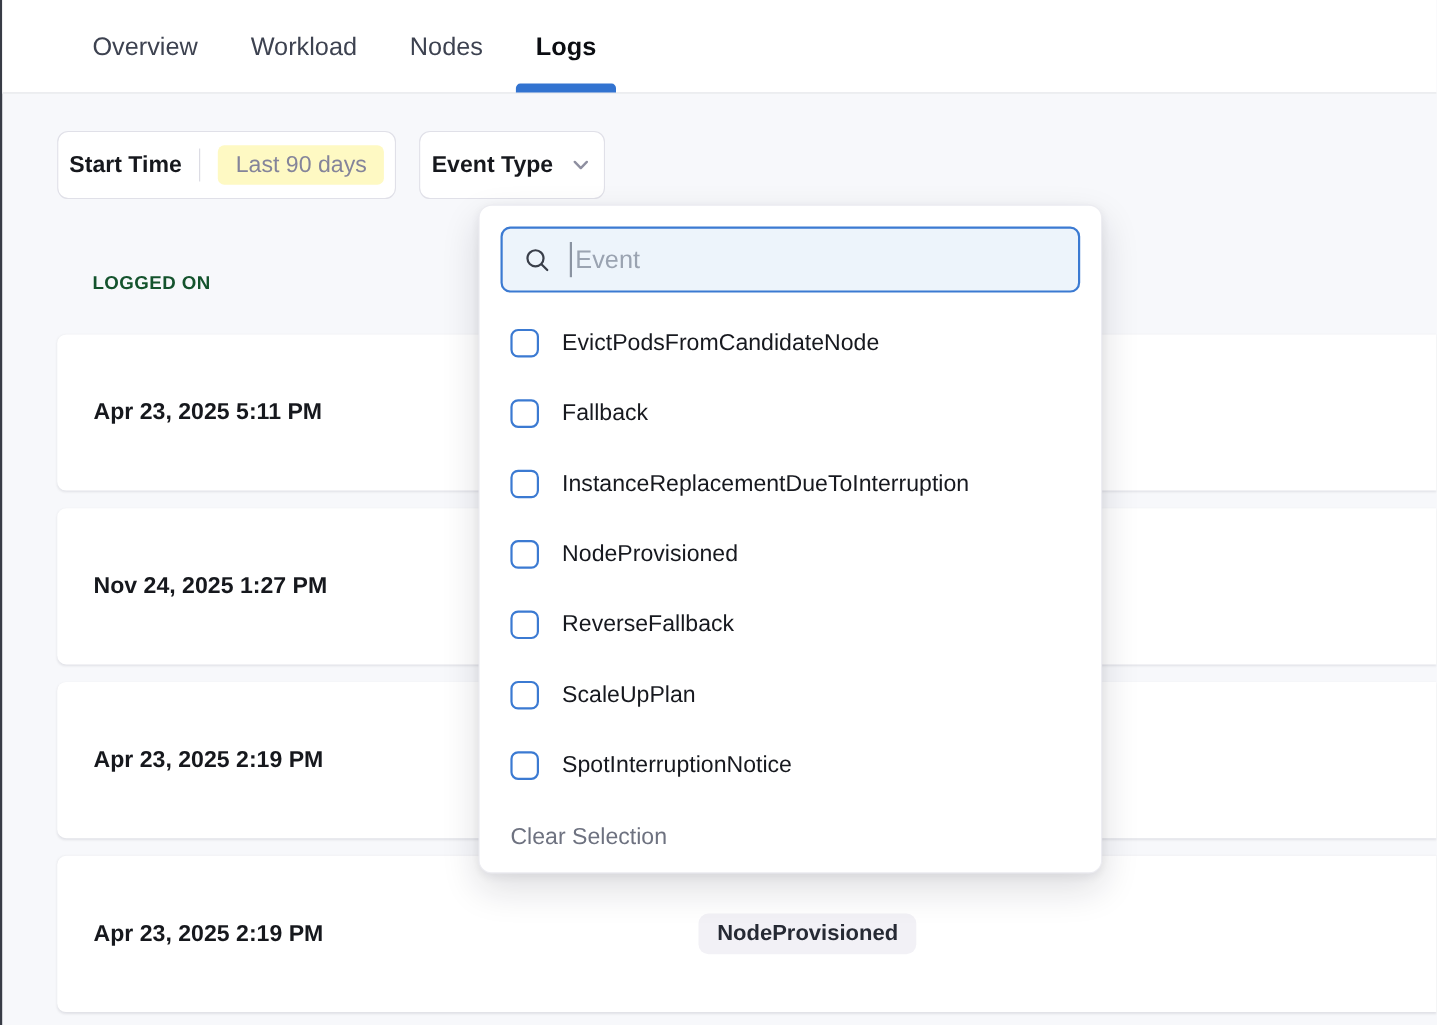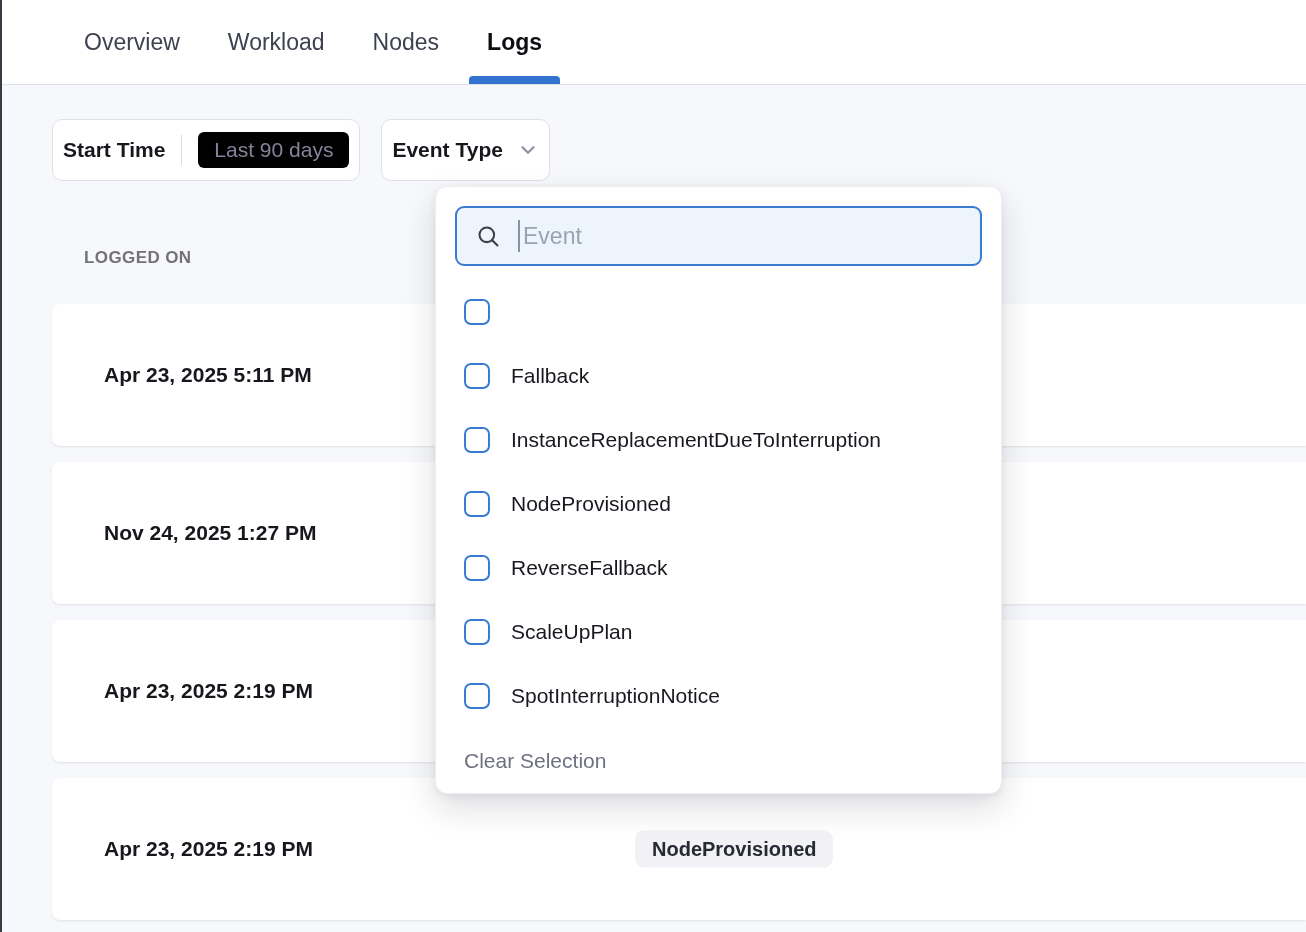--- a/index.html
+++ b/index.html
@@ -52,49 +52,49 @@
     border: 1px solid #e0e0e8;
     border-radius: 10px;
     display: flex; align-items: center;
     padding: 0 10px;
     cursor: pointer;
     text-align: right;
   }
   .filter-label { font-size: 21px; font-weight: 700; color: #16181d; white-space: nowrap; }
   .filter-divider { width: 1px; height: 30px; background: #d9d9e2; margin: 0 16px; }
   .filter-pill {
-    background: #000000;
+    background: #fef9c3;
     color: #84849a;
     font-size: 21px;
     padding: 6px 16px;
     border-radius: 6px;
     white-space: nowrap;
   }
   .chevron { margin-left: 14px; display: flex; align-items: center; }
 
   
   .table-header {
     position: absolute; top: 248px; left: 82px;
     font-size: 17px; font-weight: 700;
     letter-spacing: 0.4px;
-    color: #737373;
+    color: #14532d;
   }
   .rows { position: absolute; top: 304px; left: 50px; right: 0; }
   .row-card {
     position: relative;
     height: 142px;
     margin-bottom: 16px;
     background: #ffffff;
     border-radius: 8px 0 0 8px;
     box-shadow: 0 1px 3px rgba(16,24,40,0.06), 0 1px 2px rgba(16,24,40,0.04);
     display: flex; align-items: center;
     cursor: pointer;
   }
   .row-date {
-    margin-left: 52px;
+    margin-left: 33px;
     font-size: 21px;
     font-weight: 700;
     color: #16181d;
     white-space: nowrap;
   }
   .row-badge {
     position: absolute; left: 583px; top: 50%;
     transform: translateY(-50%);
     background: #f2f1f6;
     color: #262a34;
@@ -217,20 +217,21 @@
       <circle cx="10.5" cy="10.5" r="6.5"></circle>
       <line x1="15.5" y1="15.5" x2="20" y2="20"></line>
     </svg>
     <span class="caret"></span>
     <span class="search-placeholder">Event</span>
   </div>
 
   <div class="option-list">
     <div class="option-item">
       <span class="checkbox"></span>
+      <span class="option-label">EvictPodsFromCandidateNode</span>
     </div>
     <div class="option-item">
       <span class="checkbox"></span>
       <span class="option-label">Fallback</span>
     </div>
     <div class="option-item">
       <span class="checkbox"></span>
       <span class="option-label">InstanceReplacementDueToInterruption</span>
     </div>
     <div class="option-item">

